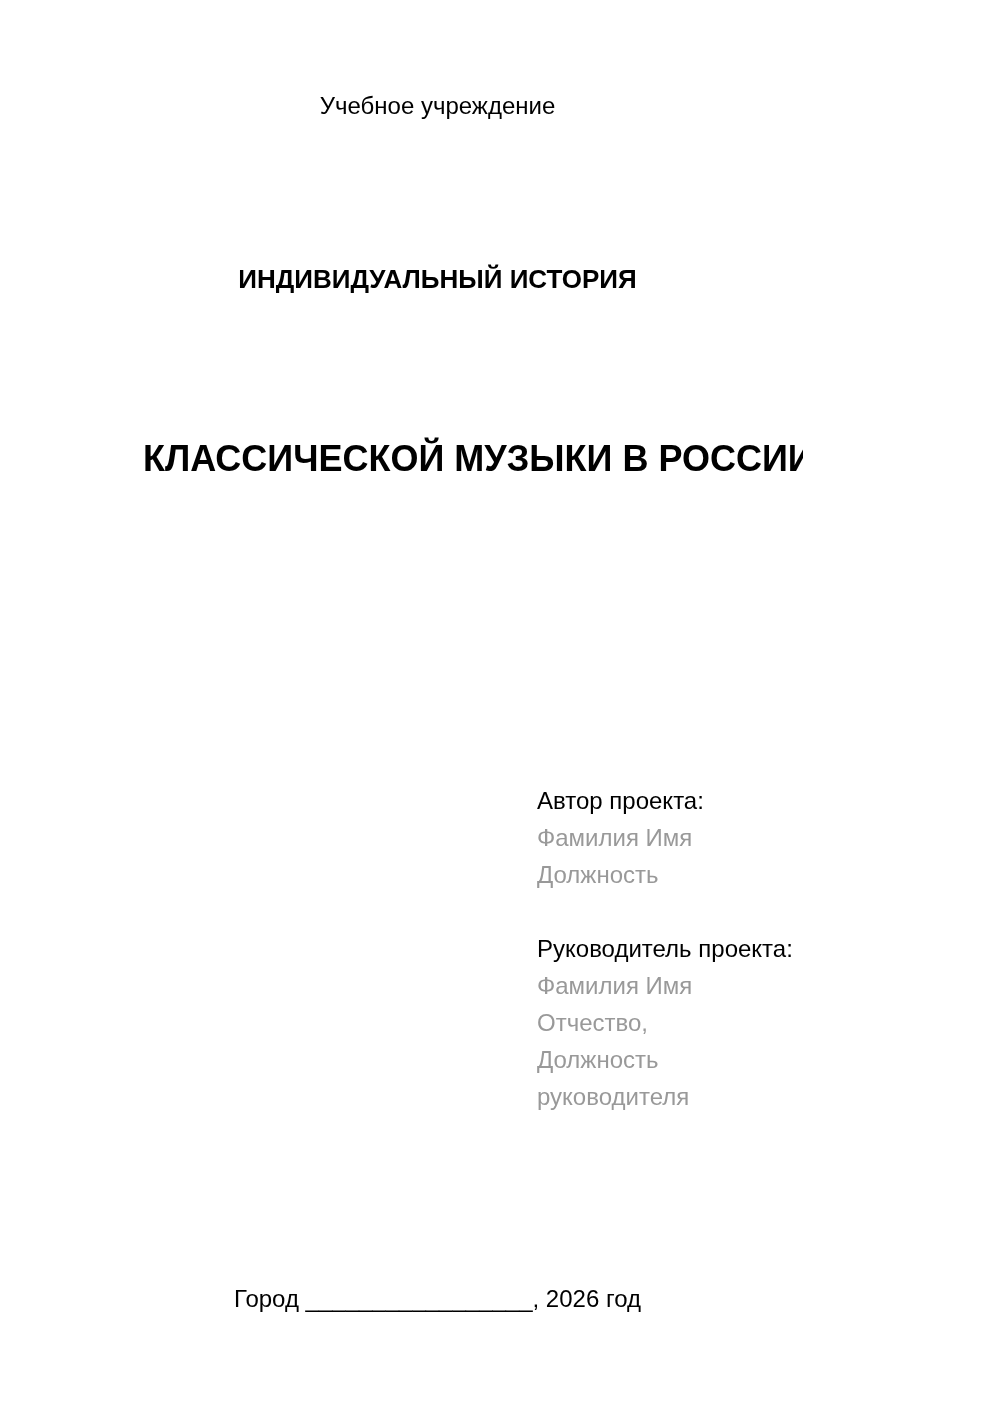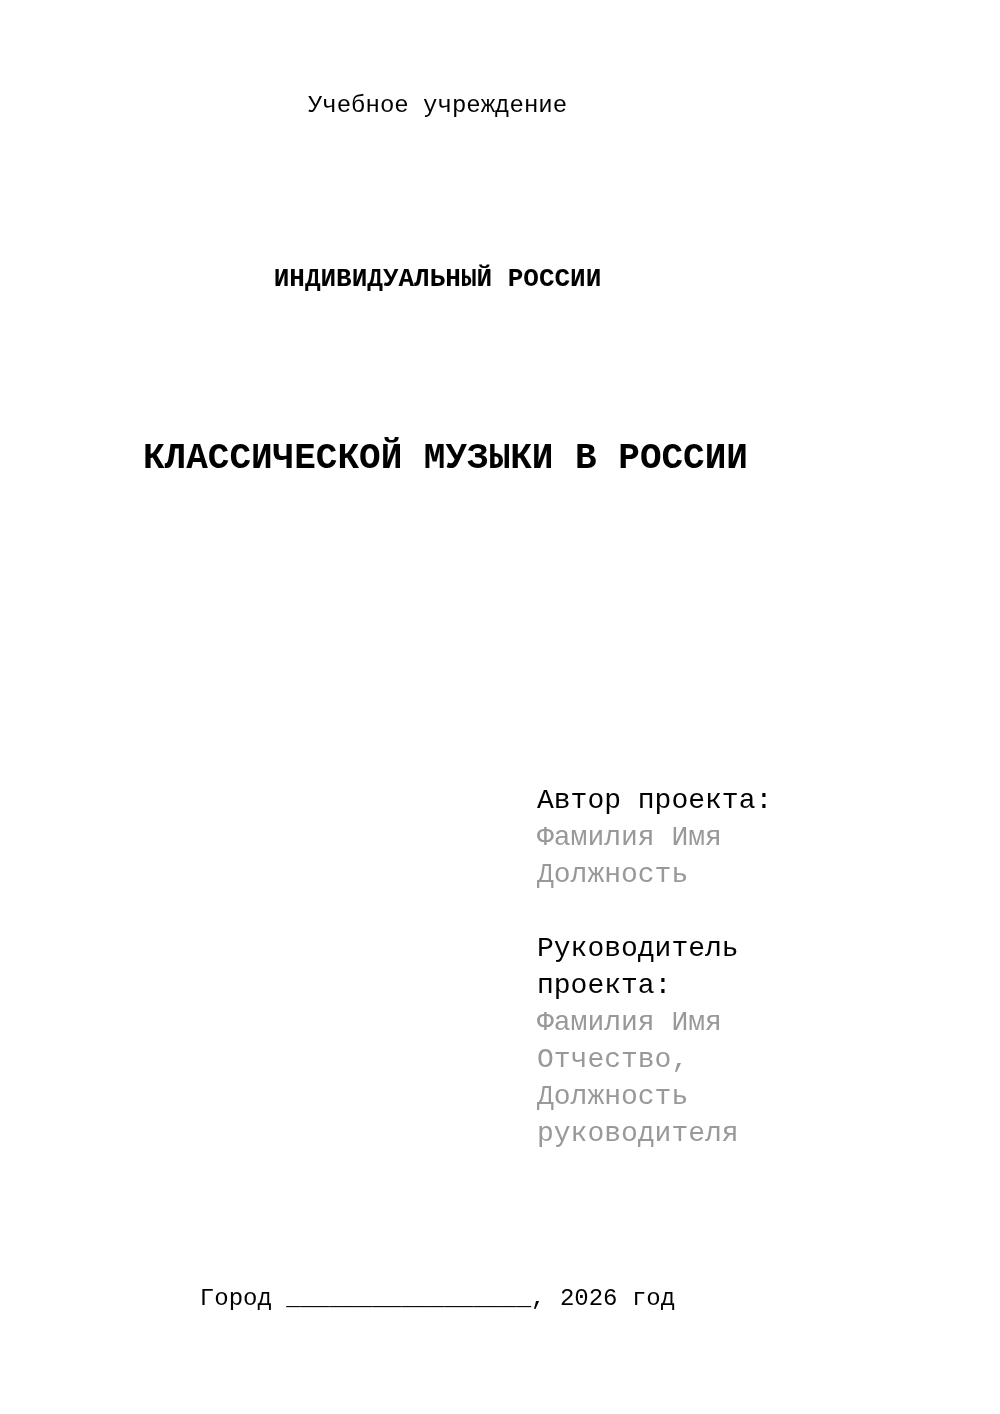--- a/index.html
+++ b/index.html
@@ -5,21 +5,21 @@
   html, body {
     margin: 0;
     padding: 0;
     background: #ffffff;
   }
   .page {
     position: relative;
     width: 803px;
     height: 1414px;
     background: #ffffff;
-    font-family: Liberation Mono, monospace;
+    font-family: Liberation Sans, sans-serif;
     color: #000000;
     overflow: hidden;
   }
   
   .centered-line {
     position: absolute;
     left: 143px;
     right: 71px;
     text-align: center;
     white-space: nowrap;
@@ -38,21 +38,21 @@
   .main-title {
     top: 436px;
     font-size: 36px;
     line-height: 46px;
     font-weight: bold;
   }
   .credits {
     position: absolute;
     left: 537px;
     top: 782px;
-    font-size: 28px;
+    font-size: 24px;
     line-height: 37px;
     text-align: left;
   }
   .credits .muted {
     color: #999999;
   }
   .credits .spacer {
     height: 37px;
   }
   .footer-line {
@@ -62,21 +62,21 @@
     text-align: center;
   }
 </style>
 </head>
 <body>
 
 <div class="page">
 
   <div class="centered-line institution">Учебное учреждение</div>
 
-  <div class="centered-line doc-type">ИНДИВИДУАЛЬНЫЙ РОССИИ</div>
+  <div class="centered-line doc-type">ИНДИВИДУАЛЬНЫЙ ИСТОРИЯ</div>
 
   <div class="centered-line main-title">
     <div>КЛАССИЧЕСКОЙ МУЗЫКИ В РОССИИ</div>
   </div>
 
   <div class="credits">
     <div>Автор проекта:</div>
     <div class="muted">Фамилия Имя Должность</div>
     <div class="spacer"></div>
     <div>Руководитель проекта:</div>

